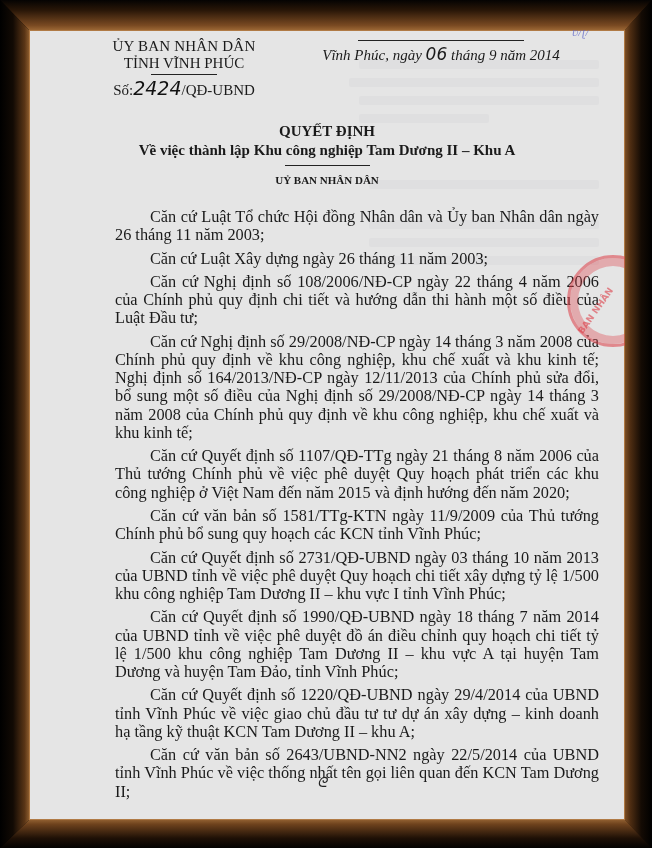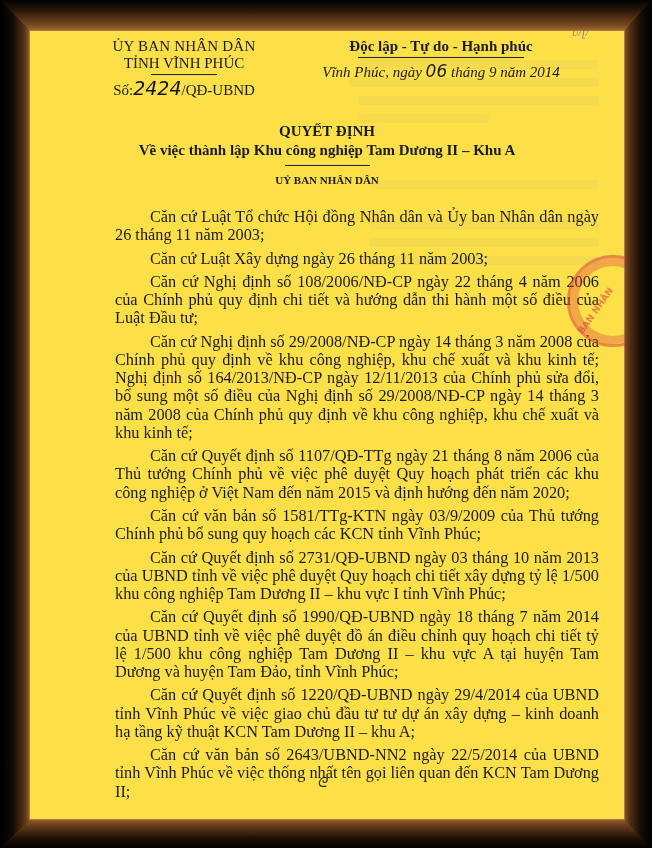--- a/index.html
+++ b/index.html
@@ -26,21 +26,21 @@
     background: linear-gradient(to right, #000 0%, #120a04 45%, #5a3516 85%, #8a5a2c 100%);
     clip-path: polygon(0 0, 100% 30px, 100% 820px, 0 100%);
   }
   .bevel-right {
     left: 625px; top: 0; width: 27px; height: 848px;
     background: linear-gradient(to left, #000 0%, #140b04 40%, #4e2d12 80%, #7c4e24 100%);
     clip-path: polygon(0 30px, 100% 0, 100% 100%, 0 820px);
   }
   .paper {
     position: absolute; left: 29px; top: 30px; width: 596px; height: 790px;
-    background: #fde047;
+    background: #e5e5e5;
     box-shadow: inset 0 0 0 1px #b07a45;
     overflow: hidden;
     color: #1a1a1a;
   }
   
   .ghost { position: absolute; background: rgba(150,150,160,0.08); border-radius: 2px; }
 
   .hdr-left { position: absolute; left: 70px; top: 8px; width: 170px; text-align: center; }
   .hdr-right { position: absolute; left: 232px; top: 8px; width: 360px; text-align: center; }
   .agency { font-size: 15px; font-weight: normal; letter-spacing: 0.2px; line-height: 17px; text-align: center; }
@@ -106,21 +106,20 @@
   <div class="hdr-left">
     <div class="agency">ỦY BAN NHÂN DÂN</div>
     <div class="province">TỈNH VĨNH PHÚC</div>
     <div class="rule-short"></div>
     <div class="docno">
       <span>Số:</span><span class="hand">2424</span><span>/QĐ-UBND</span>
     </div>
   </div>
 
   <div class="hdr-right">
-    <div class="motto">Độc lập - Tự do - Hạnh phúc</div>
     <div class="rule-long"></div>
     <div class="place-date">
       <span>Vĩnh Phúc, ngày</span>
       <span class="hand">06</span>
       <span>tháng 9 năm 2014</span>
     </div>
   </div>
 
   <div class="title-block">
     <div class="title">QUYẾT ĐỊNH</div>
@@ -128,21 +127,21 @@
     <div class="rule-mid"></div>
     <div class="issuer">UỶ BAN NHÂN DÂN</div>
   </div>
 
   <div class="body-text">
     <p class="para">Căn cứ Luật Tổ chức Hội đồng Nhân dân và Ủy ban Nhân dân ngày 26 tháng 11 năm 2003;</p>
     <p class="para">Căn cứ Luật Xây dựng ngày 26 tháng 11 năm 2003;</p>
     <p class="para">Căn cứ Nghị định số 108/2006/NĐ-CP ngày 22 tháng 4 năm 2006 của Chính phủ quy định chi tiết và hướng dẫn thi hành một số điều của Luật Đầu tư;</p>
     <p class="para">Căn cứ Nghị định số 29/2008/NĐ-CP ngày 14 tháng 3 năm 2008 của Chính phủ quy định về khu công nghiệp, khu chế xuất và khu kinh tế; Nghị định số 164/2013/NĐ-CP ngày 12/11/2013 của Chính phủ sửa đổi, bổ sung một số điều của Nghị định số 29/2008/NĐ-CP ngày 14 tháng 3 năm 2008 của Chính phủ quy định về khu công nghiệp, khu chế xuất và khu kinh tế;</p>
     <p class="para">Căn cứ Quyết định số 1107/QĐ-TTg ngày 21 tháng 8 năm 2006 của Thủ tướng Chính phủ về việc phê duyệt Quy hoạch phát triển các khu công nghiệp ở Việt Nam đến năm 2015 và định hướng đến năm 2020;</p>
-    <p class="para">Căn cứ văn bản số 1581/TTg-KTN ngày 03/9/2009 của Thủ tướng Chính phủ bổ sung quy hoạch các KCN tỉnh Vĩnh Phúc;</p>
+    <p class="para">Căn cứ văn bản số 1581/TTg-KTN ngày 11/9/2009 của Thủ tướng Chính phủ bổ sung quy hoạch các KCN tỉnh Vĩnh Phúc;</p>
     <p class="para">Căn cứ Quyết định số 2731/QĐ-UBND ngày 03 tháng 10 năm 2013 của UBND tỉnh về việc phê duyệt Quy hoạch chi tiết xây dựng tỷ lệ 1/500 khu công nghiệp Tam Dương II – khu vực I tỉnh Vĩnh Phúc;</p>
     <p class="para">Căn cứ Quyết định số 1990/QĐ-UBND ngày 18 tháng 7 năm 2014 của UBND tỉnh về việc phê duyệt đồ án điều chỉnh quy hoạch chi tiết tỷ lệ 1/500 khu công nghiệp Tam Dương II – khu vực A tại huyện Tam Dương và huyện Tam Đảo, tỉnh Vĩnh Phúc;</p>
     <p class="para">Căn cứ Quyết định số 1220/QĐ-UBND ngày 29/4/2014 của UBND tỉnh Vĩnh Phúc về việc giao chủ đầu tư tư dự án xây dựng – kinh doanh hạ tầng kỹ thuật KCN Tam Dương II – khu A;</p>
     <p class="para">Căn cứ văn bản số 2643/UBND-NN2 ngày 22/5/2014 của UBND tỉnh Vĩnh Phúc về việc thống nhất tên gọi liên quan đến KCN Tam Dương II;</p>
   </div>
 
   <div class="page-mark">ᘓ</div>
 </div>
 
 <div class="seal" style="clip-path: inset(0 31px 0 0);"></div>

